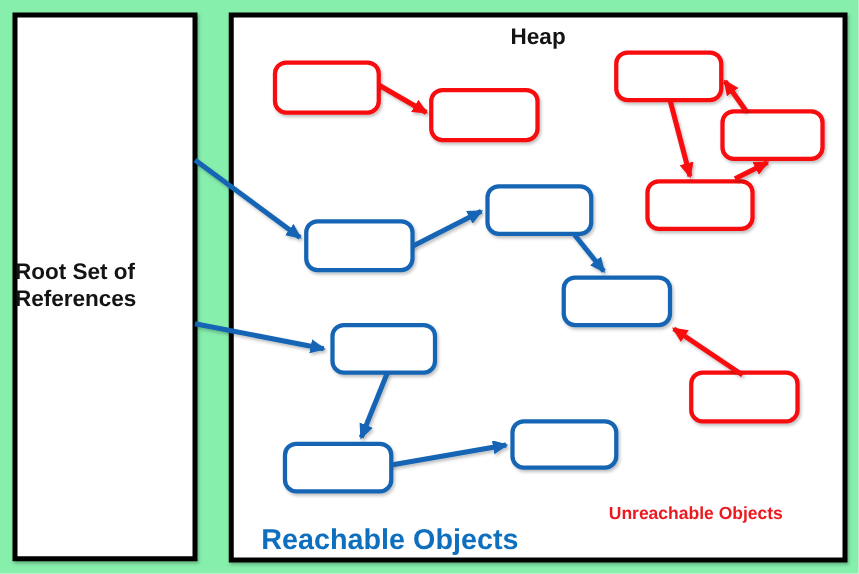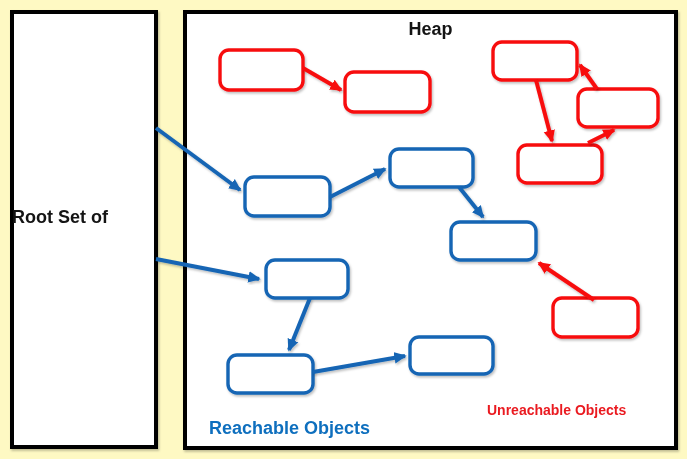--- a/index.html
+++ b/index.html
@@ -5,21 +5,21 @@
   html, body {
     margin: 0;
     padding: 0;
     background: #ffffff;
     font-family: "Liberation Sans", "DejaVu Sans", sans-serif;
   }
   .canvas {
     position: relative;
     width: 687px;
     height: 459px;
-    background: #fef9c3;
+    background: #86efac;
     overflow: hidden;
   }
   #diagram-svg {
     position: absolute;
     left: 0;
     top: 0;
   }
   .label {
     position: absolute;
     color: #141414;
@@ -37,21 +37,21 @@
     left: 12px;
     top: 206px;
     width: 144px;
     text-align: left;
     font-size: 18px;
     line-height: 22px;
   }
   .label.reachable {
     left: 209px;
     top: 418px;
-    font-size: 18px;
+    font-size: 23px;
   }
   .label.unreachable {
     left: 487px;
     top: 401px;
     font-size: 14px;
     line-height: 19px;
   }
 </style>
 </head>
 <body>
@@ -94,20 +94,21 @@
       <line x1="536" y1="80" x2="552" y2="141" stroke="#f70a0f" stroke-width="4" marker-end="url(#ah-unreachable)" filter="url(#soft)"></line>
       <line x1="588" y1="143" x2="614" y2="130" stroke="#f70a0f" stroke-width="4" marker-end="url(#ah-unreachable)" filter="url(#soft)"></line>
       <line x1="597" y1="89" x2="580" y2="65" stroke="#f70a0f" stroke-width="4" marker-end="url(#ah-unreachable)" filter="url(#soft)"></line>
       <line x1="594" y1="300" x2="539" y2="263" stroke="#f70a0f" stroke-width="4" marker-end="url(#ah-unreachable)" filter="url(#soft)"></line>
     </svg>
 
   <div class="label heap">Heap</div>
 
   <div class="label root">
     <div>Root Set of</div>
+    <div>References</div>
   </div>
 
   <div class="label reachable" style="color: rgb(14, 111, 190);">Reachable Objects</div>
 
   <div class="label unreachable" style="color: rgb(234, 26, 32);">
     <div>Unreachable Objects</div>
   </div>
 </div>
 
 </body></html>

